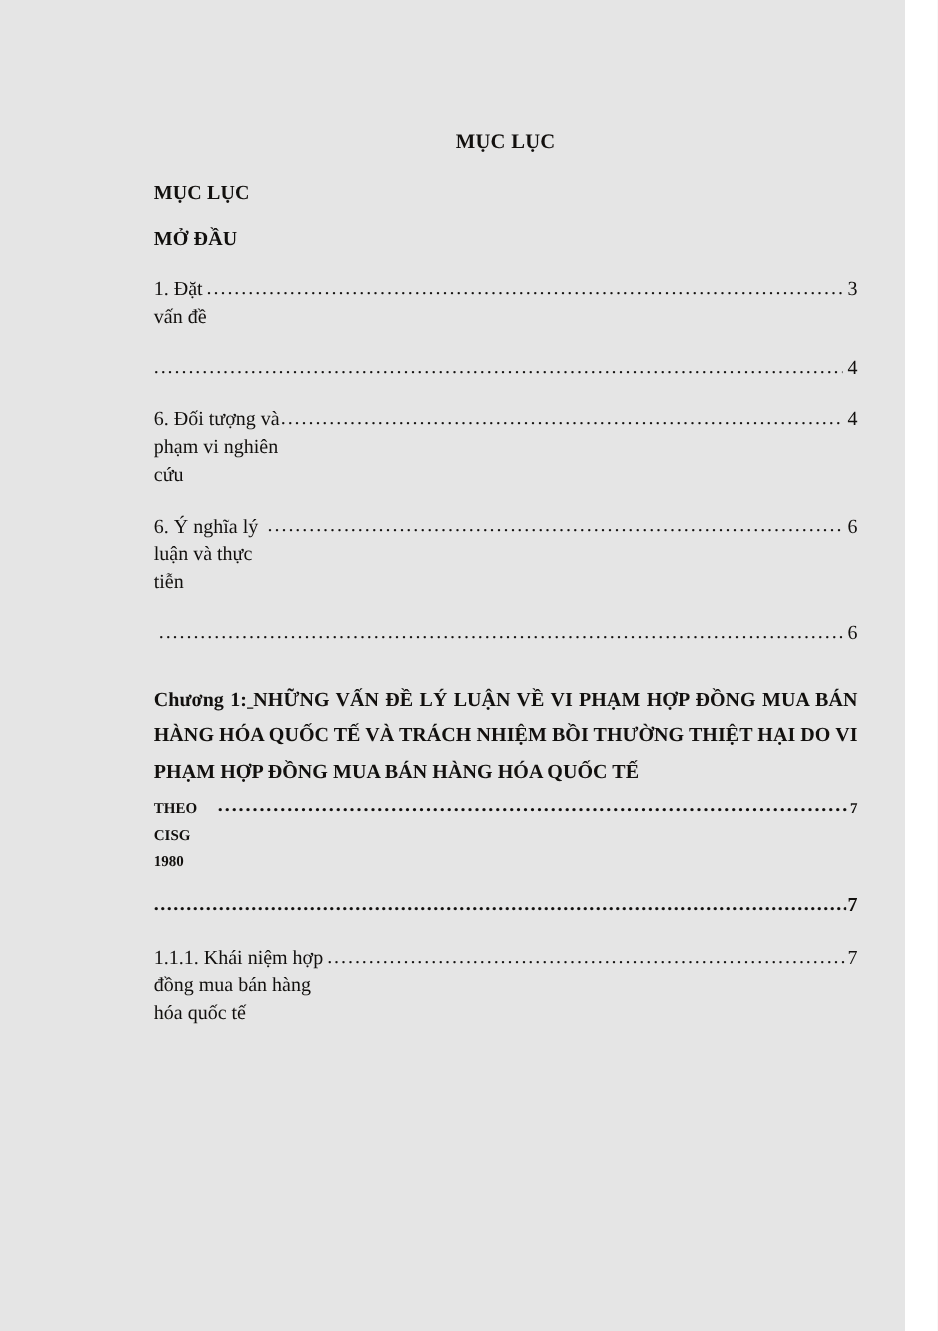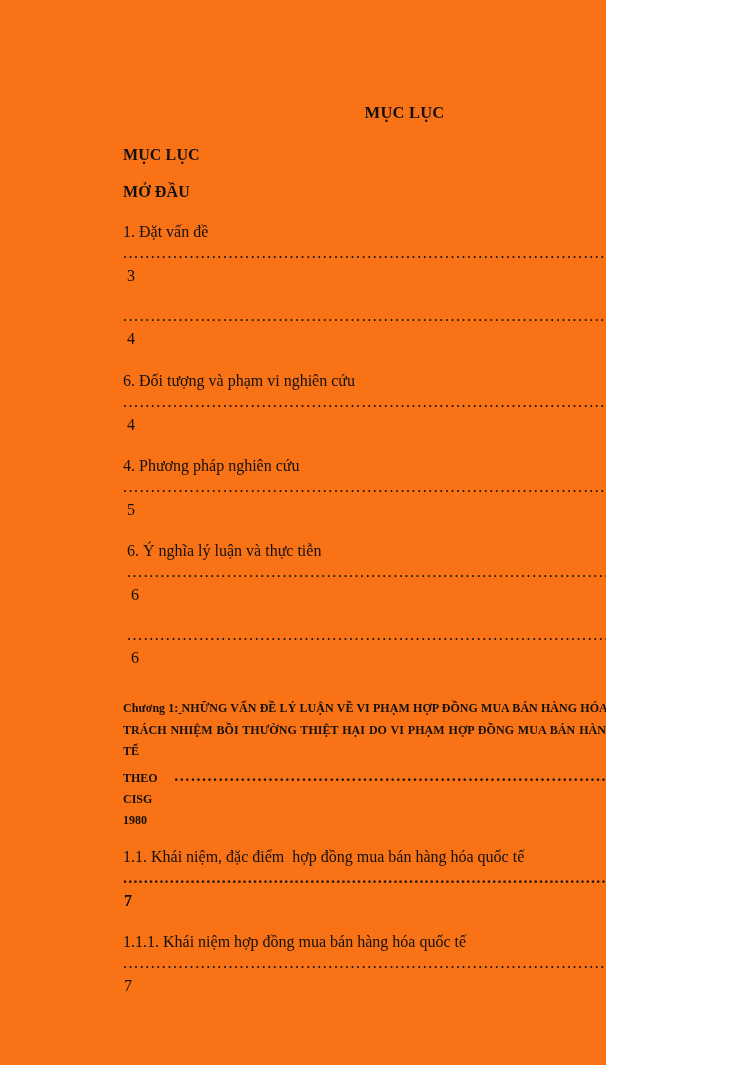--- a/index.html
+++ b/index.html
@@ -8,23 +8,23 @@
     padding: 0;
     background: #ffffff;
   }
   body {
     font-family: "Liberation Serif", "DejaVu Serif", serif;
     color: #12100e;
     -webkit-font-smoothing: antialiased;
   }
   .page {
     position: relative;
-    width: 606px;
+    width: 724px;
     height: 1065px;
-    background: #f97316;
+    background: #e5e5e5;
     overflow: hidden;
     box-sizing: border-box;
   }
   .content {
     position: absolute;
     left: 123px;
     top: 0;
     width: 563px;
   }
 
@@ -51,21 +51,20 @@
   .gap-row { height: 18px; }
 
   
   .toc-row {
     display: flex;
     align-items: baseline;
     font-size: 16px;
     line-height: 1.38;
     width: 100%;
     margin: 0;
-    flex-direction: column;
   }
   .toc-label {
     white-space: pre-wrap;
     flex: 0 1 auto;
   }
   .toc-leader {
     flex: 1 1 auto;
     overflow: hidden;
     white-space: nowrap;
     min-width: 6px;
@@ -91,21 +90,21 @@
   .lead-bold .toc-leader::before { font-weight: bold; letter-spacing: 1.2px; }
   .lead-bold .toc-page { font-weight: bold; }
 
   
   .lead-spaced .toc-leader { margin-left: 4px; }
   .page-spaced { padding-left: 4px; }
 
   
   .chapter-head {
     font-weight: bold;
-    font-size: 12px;
+    font-size: 16px;
     line-height: 1.78;
     letter-spacing: 0.05px;
     margin: 0;
     text-align: justify;
     text-justify: inter-word;
   }
   .chapter-head .chap-prefix { font-weight: bold; }
   .chapter-head .chap-usep {
     text-decoration: underline;
     white-space: pre;
@@ -154,27 +153,20 @@
     </div>
 
     <div class="entry">
       <div class="toc-row">
         <span class="toc-label">6. Đối tượng và phạm vi nghiên cứu</span>
         <span class="toc-leader"></span>
         <span class="toc-page page-spaced">4</span>
       </div>
     </div>
 
-    <div class="entry">
-      <div class="toc-row">
-        <span class="toc-label">4. Phương pháp nghiên cứu</span>
-        <span class="toc-leader"></span>
-        <span class="toc-page page-spaced">5</span>
-      </div>
-    </div>
 
     <div class="entry">
       <div class="toc-row lead-spaced">
         <span class="toc-label">6. Ý nghĩa lý luận và thực tiễn</span>
         <span class="toc-leader"></span>
         <span class="toc-page page-spaced">6</span>
       </div>
     </div>
 
     <div class="entry">
@@ -192,21 +184,20 @@
         <span class="toc-label">THEO CISG 1980</span>
         <span class="toc-leader lead-bold-leader" style="margin-left:5px;"></span>
         <span class="toc-page">7</span>
       </div>
     </div>
 
     <div class="sp-14"></div>
 
     <div class="entry lead-bold">
       <div class="toc-row">
-        <span class="toc-label">1.1. Khái niệm, đặc điểm  hợp đồng mua bán hàng hóa quốc tế</span>
         <span class="toc-leader"></span>
         <span class="toc-page">7</span>
       </div>
     </div>
 
     <div class="entry">
       <div class="toc-row">
         <span class="toc-label">1.1.1. Khái niệm hợp đồng mua bán hàng hóa quốc tế</span>
         <span class="toc-leader"></span>
         <span class="toc-page">7</span>

